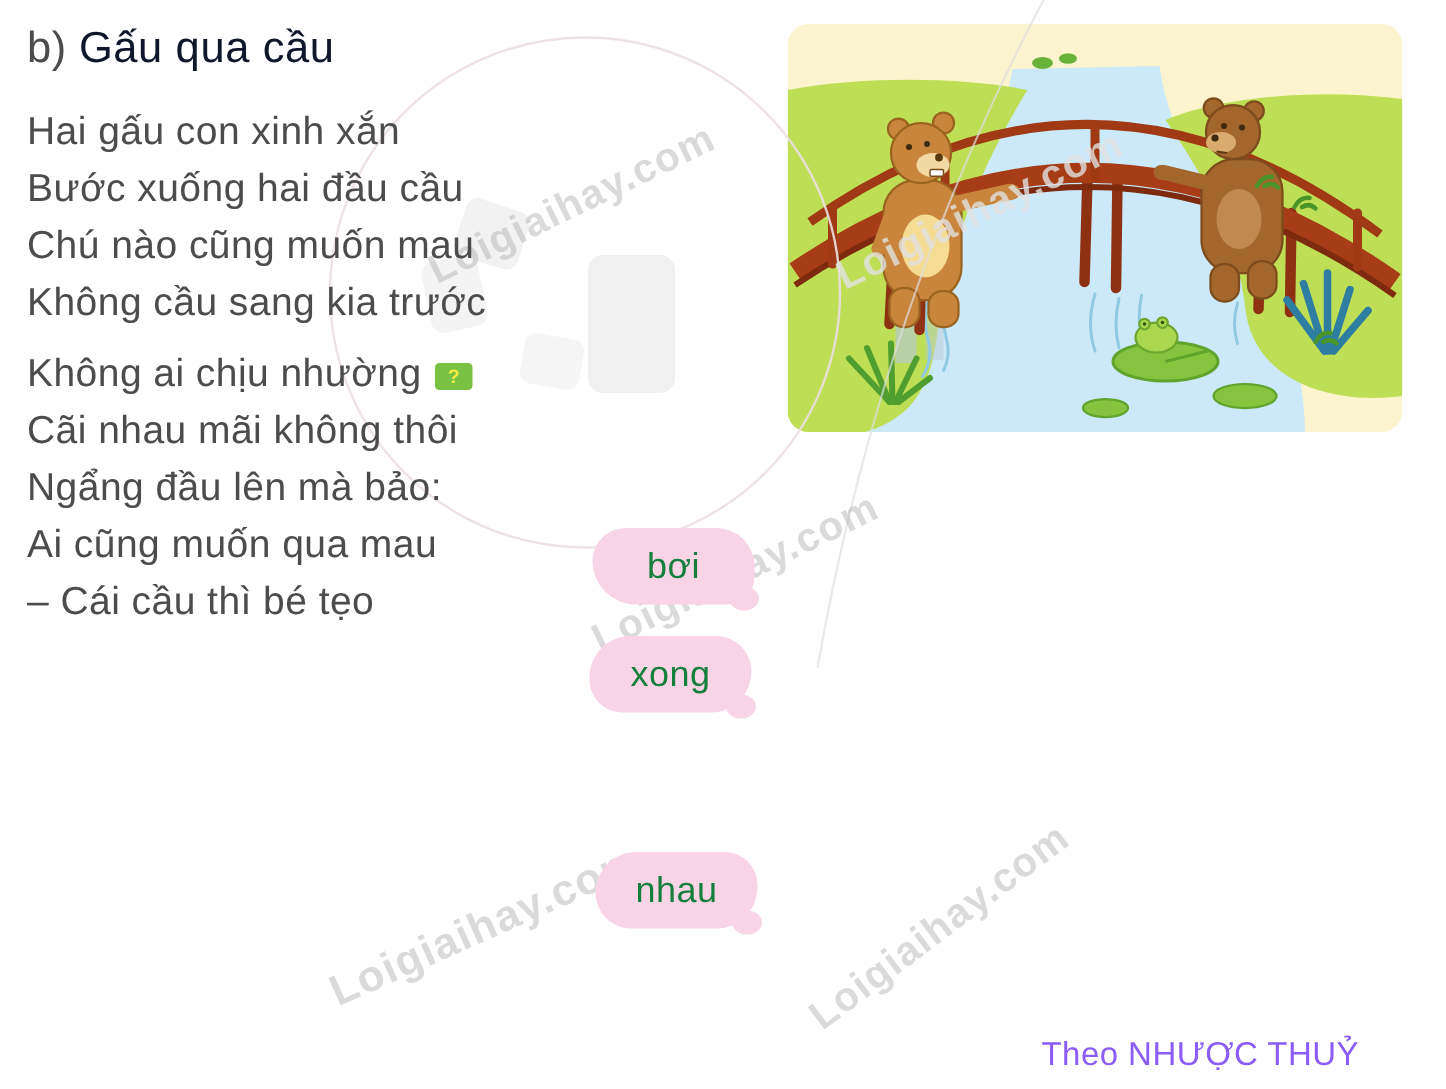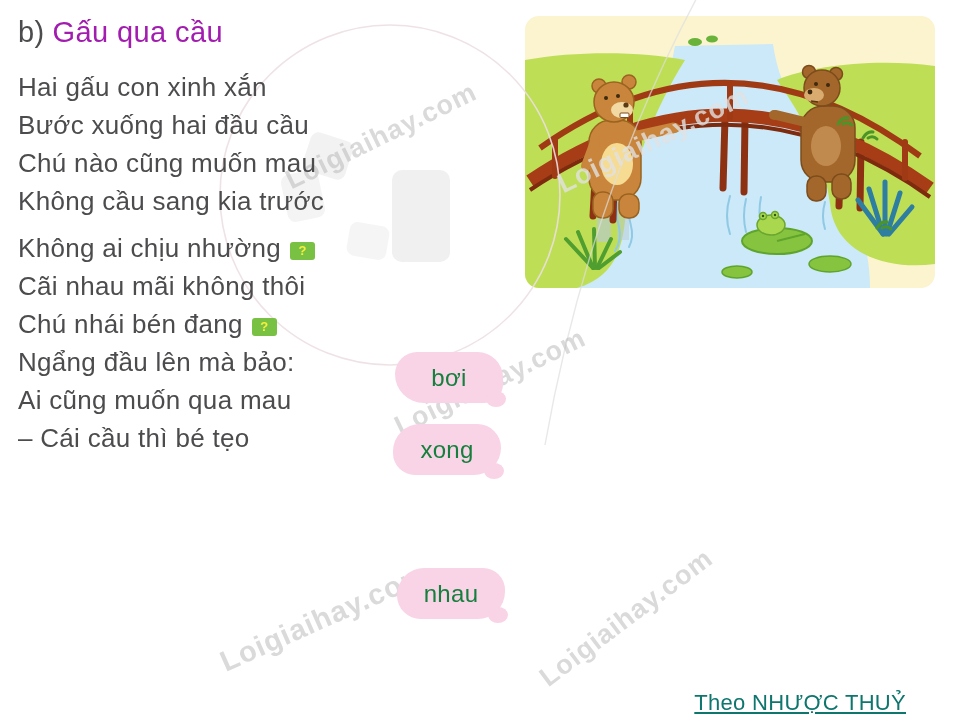--- a/index.html
+++ b/index.html
@@ -2,33 +2,33 @@
 <html><head>
 <meta charset="utf-8">
 <style>
   html,body{margin:0;padding:0;background:#ffffff;}
   .page{position:relative;width:964px;height:726px;background:#ffffff;overflow:hidden;
         font-family:"Liberation Sans", sans-serif;color:#4c4c4e;}
 
   
   .heading{position:absolute;left:18px;top:16px;font-size:29px;letter-spacing:.4px;z-index:3;}
   .heading .prefix{color:#4c4c4e;margin-right:8px;}
-  .heading .title{color:#a21caf;}
+  .heading .title{color:#0f172a;}
 
   
   .poem{position:absolute;z-index:3;font-size:26px;letter-spacing:.3px;color:#4c4c4e;}
   .poem .line{height:38px;line-height:38px;white-space:nowrap;}
   #stanza-left{left:18px;top:68px;}
   #stanza-left .gap{height:9px;}
   #stanza-right{left:560px;top:442px;}
   .blank{display:inline-block;width:25px;height:18px;background:#79c143;border-radius:3px;
          color:#f9ee3d;font-size:13px;font-weight:bold;text-align:center;line-height:18px;
          margin-left:9px;vertical-align:2px;}
   .attribution{position:absolute;right:58px;top:690px;font-size:22px;letter-spacing:.3px;
-               color:#0f766e;z-index:3;text-decoration:underline;}
+               color:#8b5cf6;z-index:3;}
 
   
   .bubble{position:absolute;width:108px;height:51px;background:#f9d3e6;z-index:3;
           display:flex;align-items:center;justify-content:center;
           font-size:24px;color:#15803d;letter-spacing:.3px;}
   .bubble::after{content:"";position:absolute;right:-3px;bottom:-4px;width:20px;height:16px;
           background:#f9d3e6;border-radius:50%;z-index:-1;}
   .bubble.b1{left:395px;top:352px;border-radius:26px 30px 22px 34px;}
   .bubble.b2{left:393px;top:424px;border-radius:30px 26px 30px 24px;}
   .bubble.b3{left:397px;top:496px;border-radius:26px 30px 24px 30px;}
@@ -60,21 +60,20 @@
   </div>
 
   <div class="poem" id="stanza-left">
     <div class="line">Hai gấu con xinh xắn</div>
     <div class="line">Bước xuống hai đầu cầu</div>
     <div class="line">Chú nào cũng muốn mau</div>
     <div class="line">Không cầu sang kia trước</div>
     <div class="gap"></div>
     <div class="line"><span>Không ai chịu nhường</span><span class="blank">?</span></div>
     <div class="line">Cãi nhau mãi không thôi</div>
-    <div class="line"><span>Chú nhái bén đang</span><span class="blank">?</span></div>
     <div class="line">Ngẩng đầu lên mà bảo:</div>
     <div class="line">Ai cũng muốn qua mau</div>
     <div class="line">– Cái cầu thì bé tẹo</div>
   </div>
 
 
   <div class="attribution">Theo NHƯỢC THUỶ</div>
 
   <div class="bubble b1">bơi</div>
   <div class="bubble b2">xong</div>

